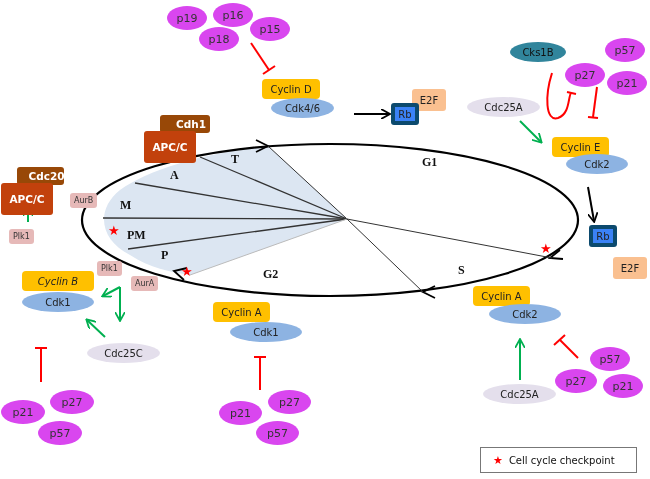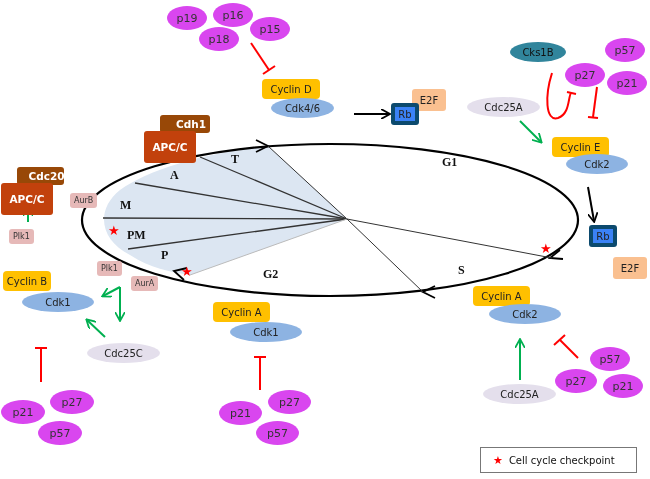--- a/index.html
+++ b/index.html
@@ -82,21 +82,21 @@
   <g stroke="#00b050" stroke-width="2" fill="none">
     <line x1="520" y1="121" x2="541" y2="142" marker-end="url(#greenArrow)"></line>
     <line x1="520" y1="380" x2="520" y2="340" marker-end="url(#greenArrow)"></line>
     <line x1="105" y1="337" x2="87" y2="320" marker-end="url(#greenArrow)"></line>
     <polyline points="120,287 120,320" marker-end="url(#greenArrow)"></polyline>
     <line x1="120" y1="287" x2="103" y2="296" marker-end="url(#greenArrow)"></line>
     <line x1="28" y1="222" x2="28" y2="208" marker-end="url(#greenArrow)"></line>
   </g>
 </svg>
 
-<div class="phase" style="left:442px;top:155px;text-align:right;">G1</div>
+<div class="phase" style="left:422px;top:155px;text-align:right;">G1</div>
 <div class="phase" style="left:458px;top:263px;">S</div>
 <div class="phase" style="left:263px;top:267px;">G2</div>
 <div class="phase" style="left:161px;top:248px;">P</div>
 <div class="phase" style="left:127px;top:228px;">PM</div>
 <div class="phase" style="left:120px;top:198px;">M</div>
 <div class="phase" style="left:170px;top:168px;">A</div>
 <div class="phase" style="left:231px;top:152px;">T</div>
 
 <div class="node inhib" style="left:167px;top:6px;">p19</div>
 <div class="node inhib" style="left:213px;top:3px;">p16</div>
@@ -123,21 +123,21 @@
 <div class="node inhib" style="left:555px;top:369px;width:42px;">p27</div>
 <div class="node inhib" style="left:603px;top:374px;">p21</div>
 <div class="node cdc25" style="left:483px;top:384px;width:73px;">Cdc25A</div>
 
 <div class="node cyclin" style="left:213px;top:302px;width:57px;">Cyclin A</div>
 <div class="node cdk" style="left:230px;top:322px;width:72px;">Cdk1</div>
 <div class="node inhib" style="left:219px;top:401px;width:43px;">p21</div>
 <div class="node inhib" style="left:268px;top:390px;width:43px;">p27</div>
 <div class="node inhib" style="left:256px;top:421px;width:43px;">p57</div>
 
-<div class="node cyclin" style="left:3px;top:271px;width:48px;">Cyclin B</div>
+<div class="node cyclin" style="left:22px;top:271px;width:72px;font-style:italic;">Cyclin B</div>
 <div class="node cdk" style="left:22px;top:292px;width:72px;">Cdk1</div>
 <div class="node kinase" style="left:97px;top:261px;">Plk1</div>
 <div class="node kinase" style="left:131px;top:276px;">AurA</div>
 <div class="node cdc25" style="left:87px;top:343px;width:73px;">Cdc25C</div>
 <div class="node inhib" style="left:1px;top:400px;width:44px;">p21</div>
 <div class="node inhib" style="left:50px;top:390px;width:44px;">p27</div>
 <div class="node inhib" style="left:38px;top:421px;width:44px;">p57</div>
 
 <div class="node cdh" style="left:160px;top:115px;width:50px;">Cdh1</div>
 <div class="node apc" style="left:144px;top:131px;width:52px;">APC/C</div>

